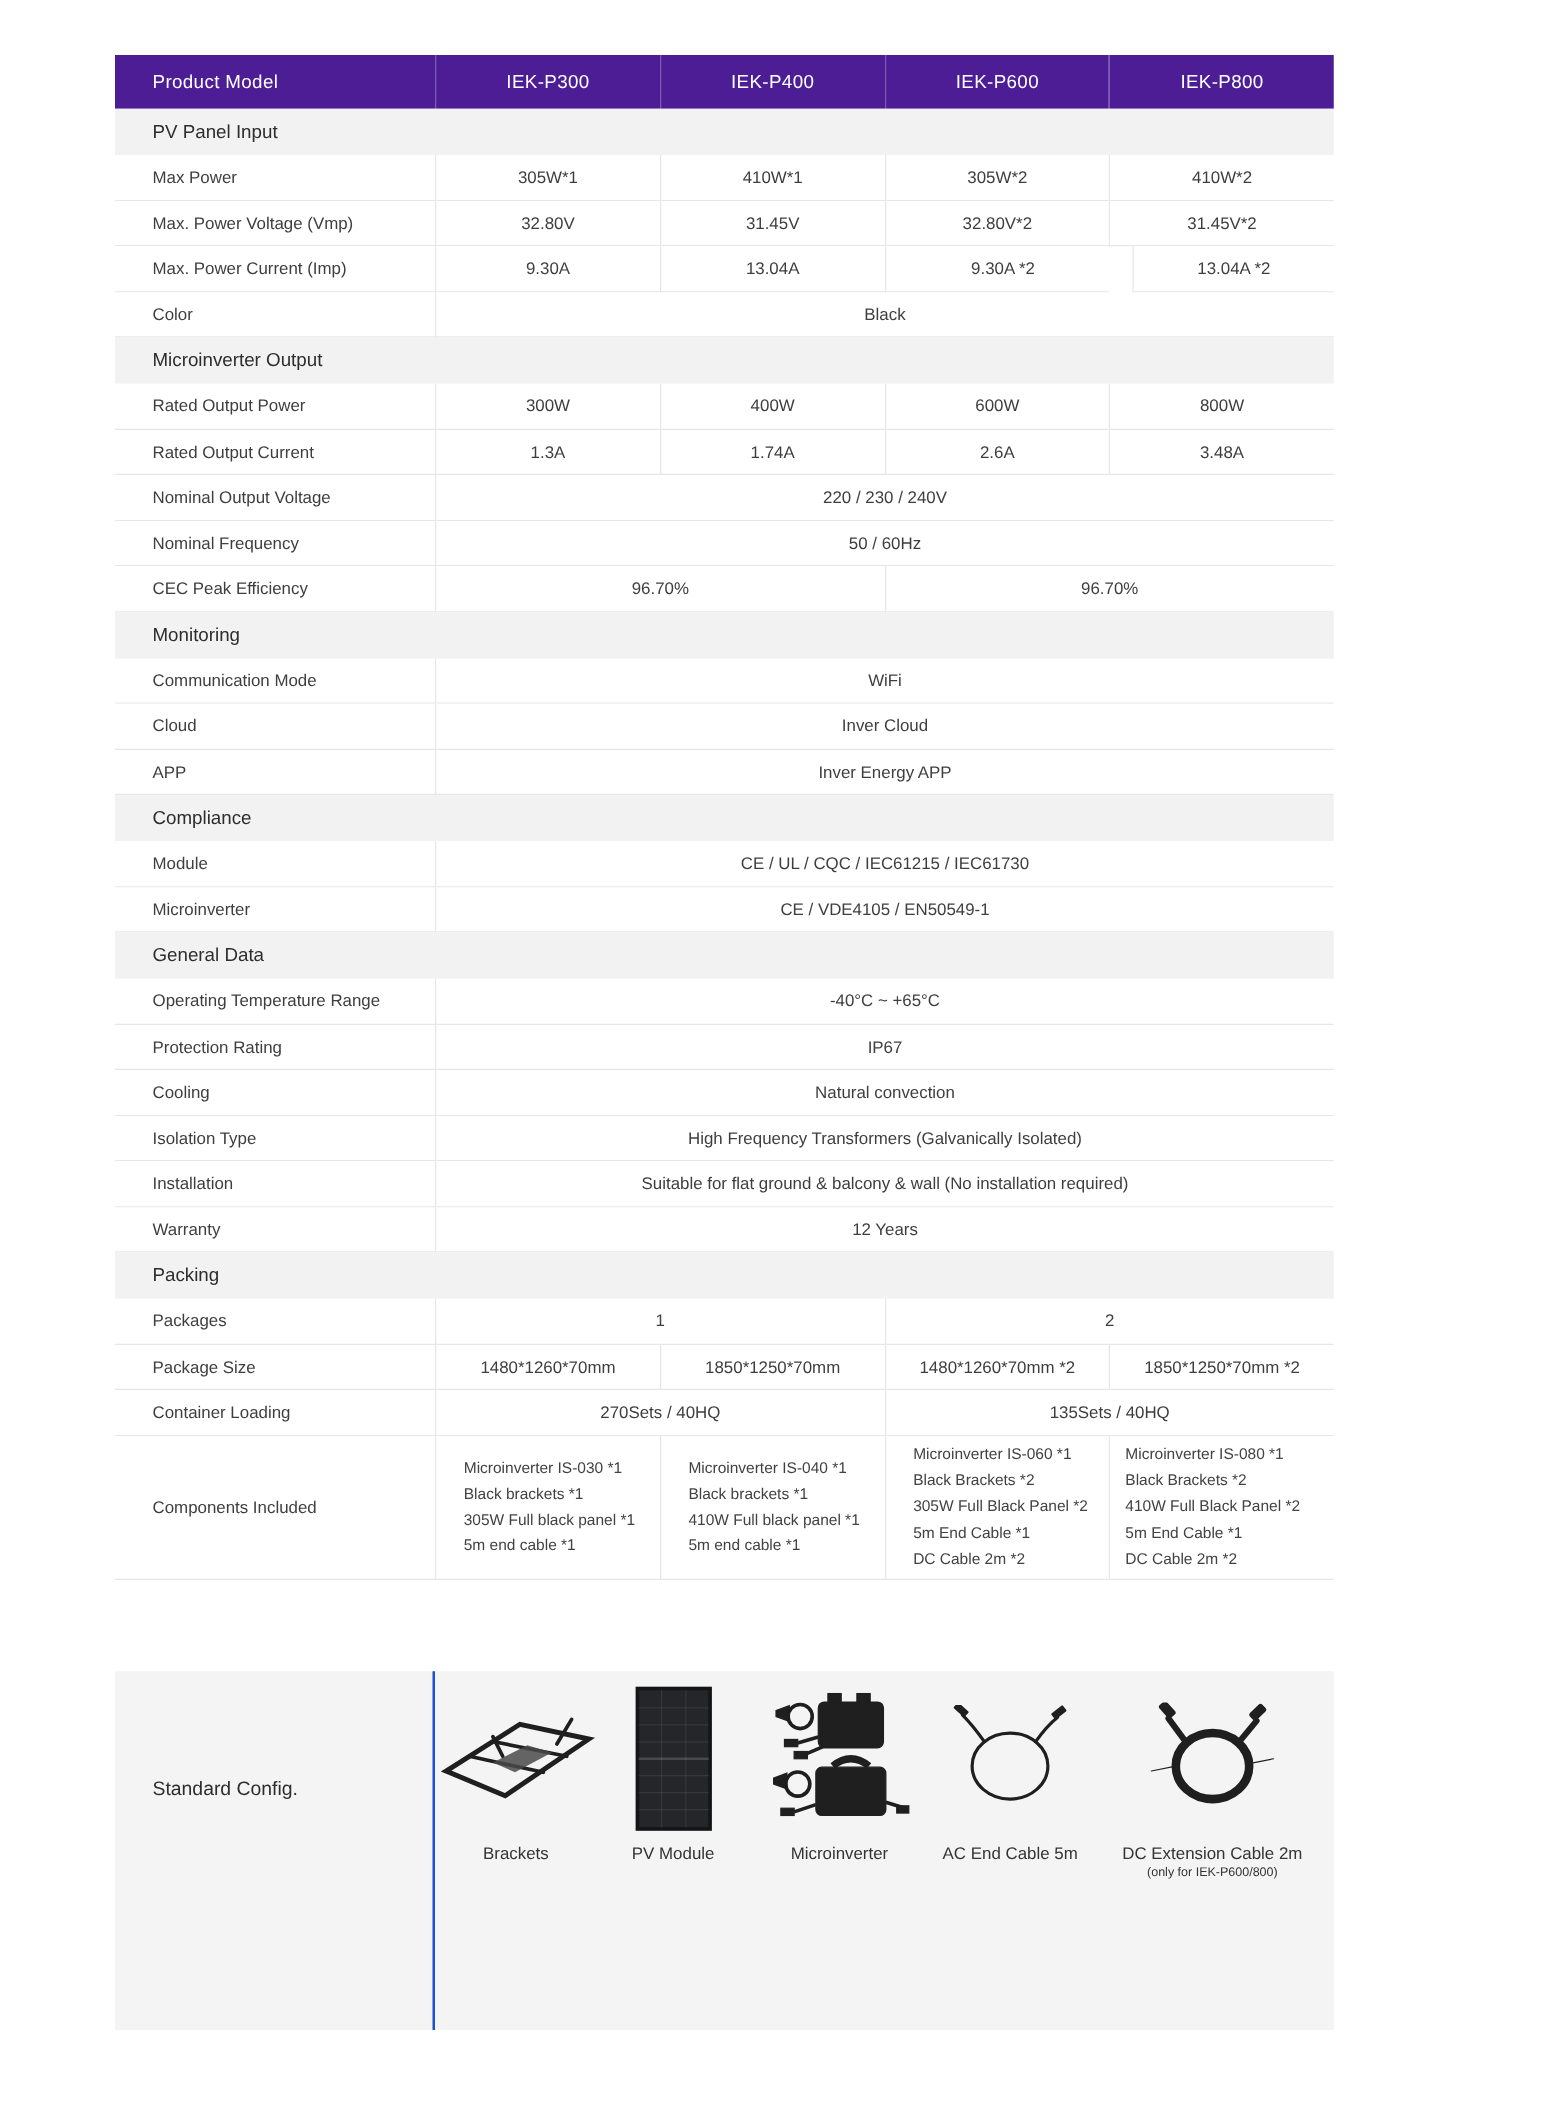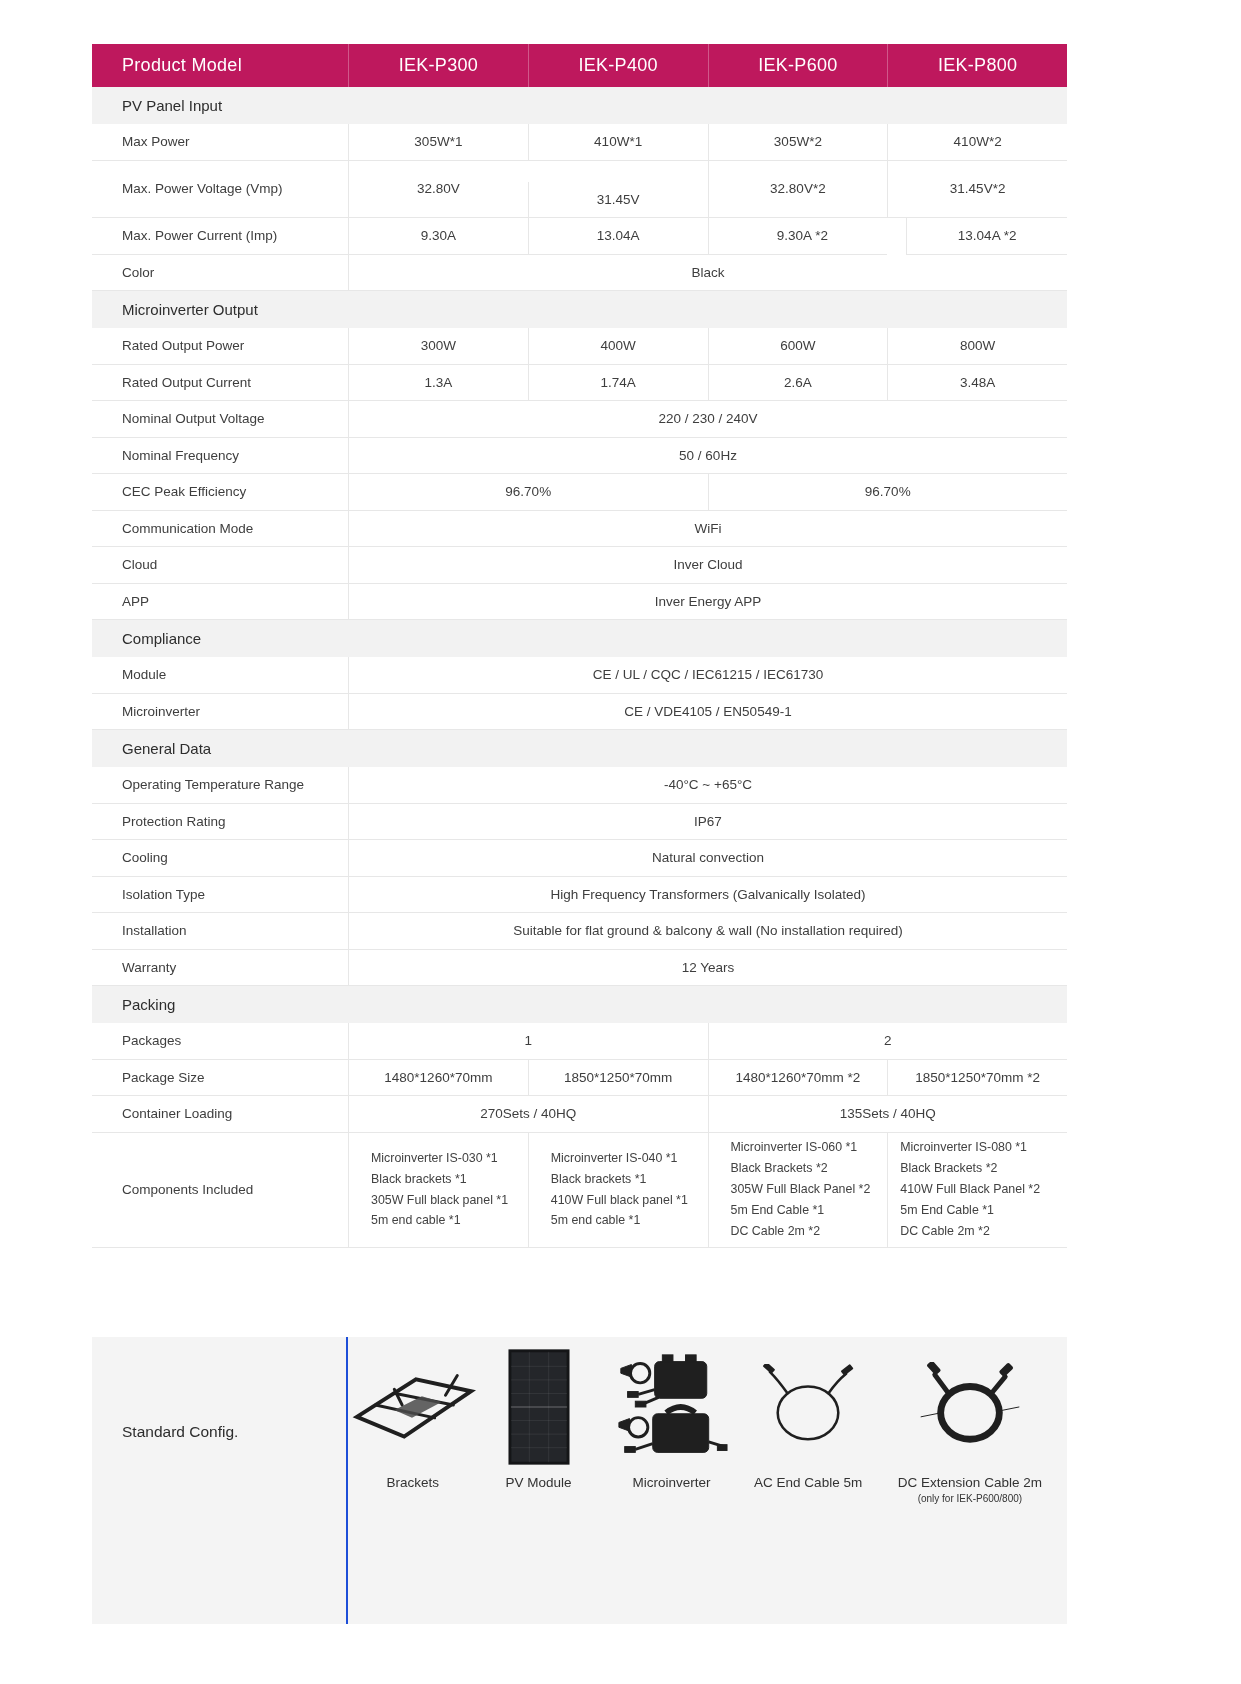--- a/index.html
+++ b/index.html
@@ -7,22 +7,22 @@
     width:1241px;height:1684px;position:relative;overflow:hidden;
     font-family:"Liberation Sans", sans-serif;
     -webkit-font-smoothing:antialiased;
   }
   
   .spec-table{
     position:absolute;left:92px;top:44px;width:975px;
     display:grid;grid-template-columns:256px repeat(4,1fr);
   }
   .th{
-    background:#be185d;color:#ffffff;height:43px;
-    display:flex;align-items:center;font-size:18px;letter-spacing:.3px;
+    background:#4c1d95;color:#ffffff;height:43px;
+    display:flex;align-items:center;font-size:15px;letter-spacing:.3px;
   }
   .th-first{padding-left:30px;}
   .th-model{justify-content:center;border-left:1px solid rgba(255,255,255,.28);}
   .section-bar{
     grid-column:1 / -1;background:#f2f2f2;color:#2d2d2d;
     height:37px;display:flex;align-items:center;
     padding-left:30px;font-size:15px;
   }
   .cell{
     background:#ffffff;min-height:36.5px;box-sizing:border-box;
@@ -71,21 +71,21 @@
   <div class="th th-model">IEK-P800</div>
 
 <div class="section-bar">PV Panel Input</div>
     <div class="cell label-cell">Max Power</div>
     <div class="cell value-cell" style="grid-column: span 1;">305W*1</div>
     <div class="cell value-cell" style="grid-column: span 1;">410W*1</div>
     <div class="cell value-cell" style="grid-column: span 1;">305W*2</div>
     <div class="cell value-cell" style="grid-column: span 1;">410W*2</div>
     <div class="cell label-cell">Max. Power Voltage (Vmp)</div>
     <div class="cell value-cell" style="grid-column: span 1;">32.80V</div>
-    <div class="cell value-cell" style="grid-column: span 1; margin-top: 21px;">31.45V</div>
+    <div class="cell value-cell" style="grid-column: span 1;">31.45V</div>
     <div class="cell value-cell" style="grid-column: span 1;">32.80V*2</div>
     <div class="cell value-cell" style="grid-column: span 1;">31.45V*2</div>
     <div class="cell label-cell">Max. Power Current (Imp)</div>
     <div class="cell value-cell" style="grid-column: span 1;">9.30A</div>
     <div class="cell value-cell" style="grid-column: span 1;">13.04A</div>
     <div class="cell value-cell" style="grid-column: span 1; padding-left: 15px;">9.30A *2</div>
     <div class="cell value-cell" style="grid-column: span 1; margin-left: 19px;">13.04A *2</div>
     <div class="cell label-cell">Color</div>
     <div class="cell value-cell" style="grid-column: span 4;">Black</div>
     <div class="section-bar">Microinverter Output</div>
@@ -99,20 +99,21 @@
     <div class="cell value-cell" style="grid-column: span 1;">1.74A</div>
     <div class="cell value-cell" style="grid-column: span 1;">2.6A</div>
     <div class="cell value-cell" style="grid-column: span 1;">3.48A</div>
     <div class="cell label-cell">Nominal Output Voltage</div>
     <div class="cell value-cell" style="grid-column: span 4;">220 / 230 / 240V</div>
     <div class="cell label-cell">Nominal Frequency</div>
     <div class="cell value-cell" style="grid-column: span 4;">50 / 60Hz</div>
     <div class="cell label-cell">CEC Peak Efficiency</div>
     <div class="cell value-cell" style="grid-column: span 2;">96.70%</div>
     <div class="cell value-cell" style="grid-column: span 2;">96.70%</div>
+    <div class="section-bar">Monitoring</div>
     <div class="cell label-cell">Communication Mode</div>
     <div class="cell value-cell" style="grid-column: span 4;">WiFi</div>
     <div class="cell label-cell">Cloud</div>
     <div class="cell value-cell" style="grid-column: span 4;">Inver Cloud</div>
     <div class="cell label-cell">APP</div>
     <div class="cell value-cell" style="grid-column: span 4;">Inver Energy APP</div>
     <div class="section-bar">Compliance</div>
     <div class="cell label-cell">Module</div>
     <div class="cell value-cell" style="grid-column: span 4;">CE / UL / CQC / IEC61215 / IEC61730</div>
     <div class="cell label-cell">Microinverter</div>

